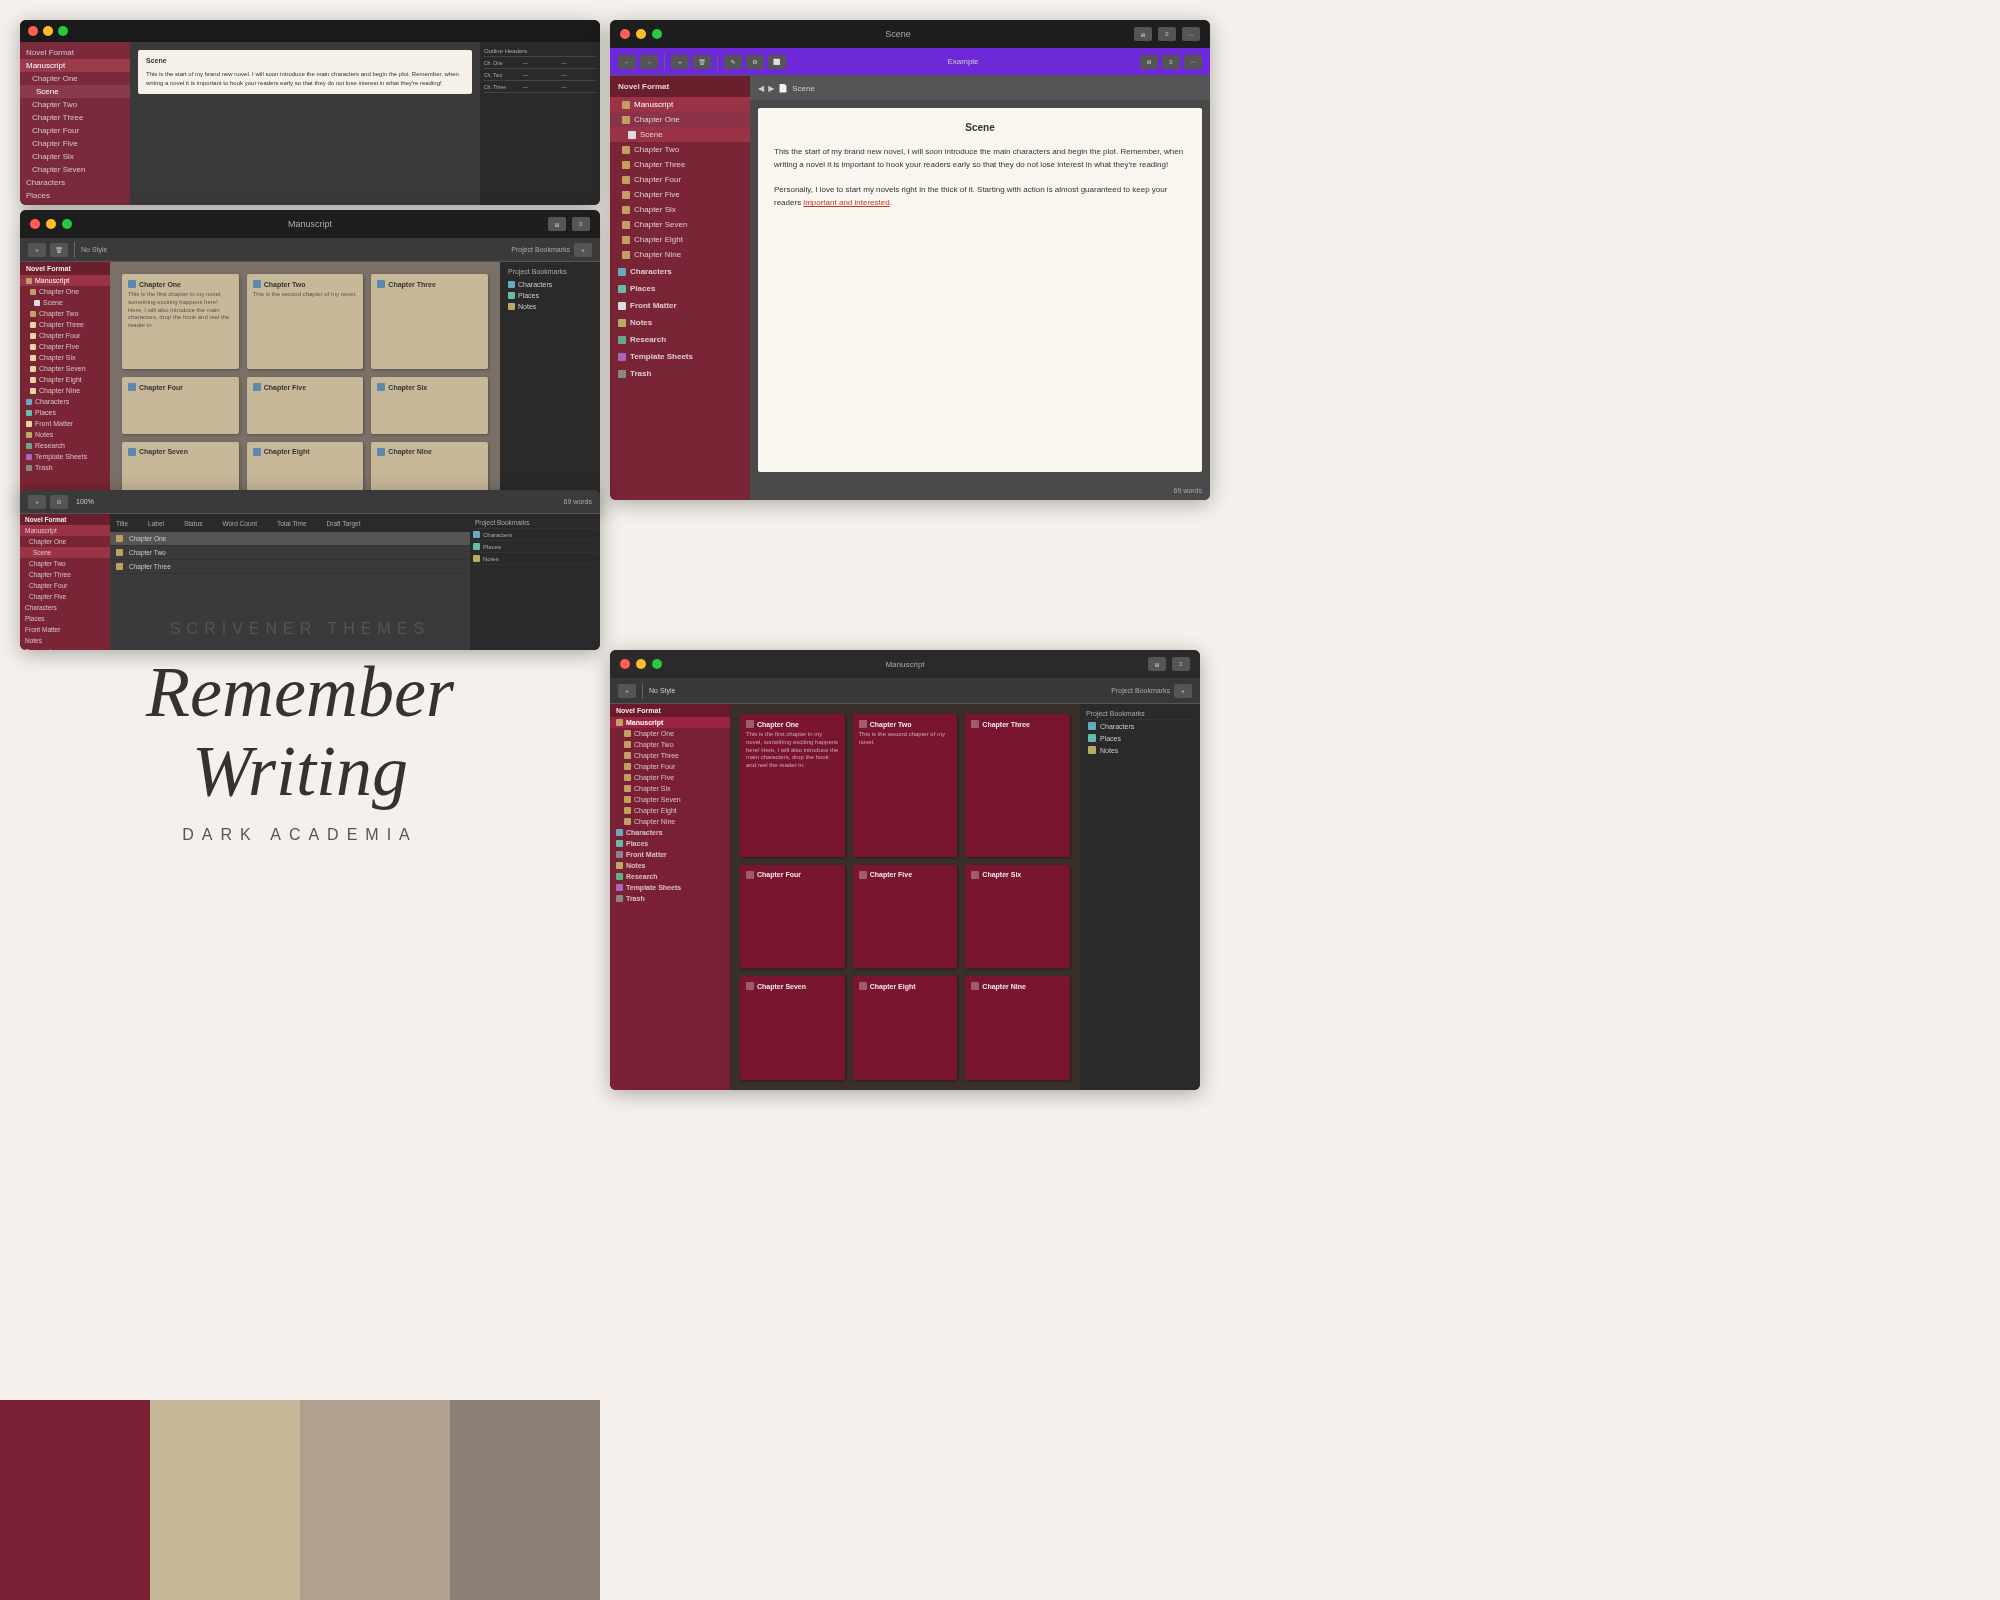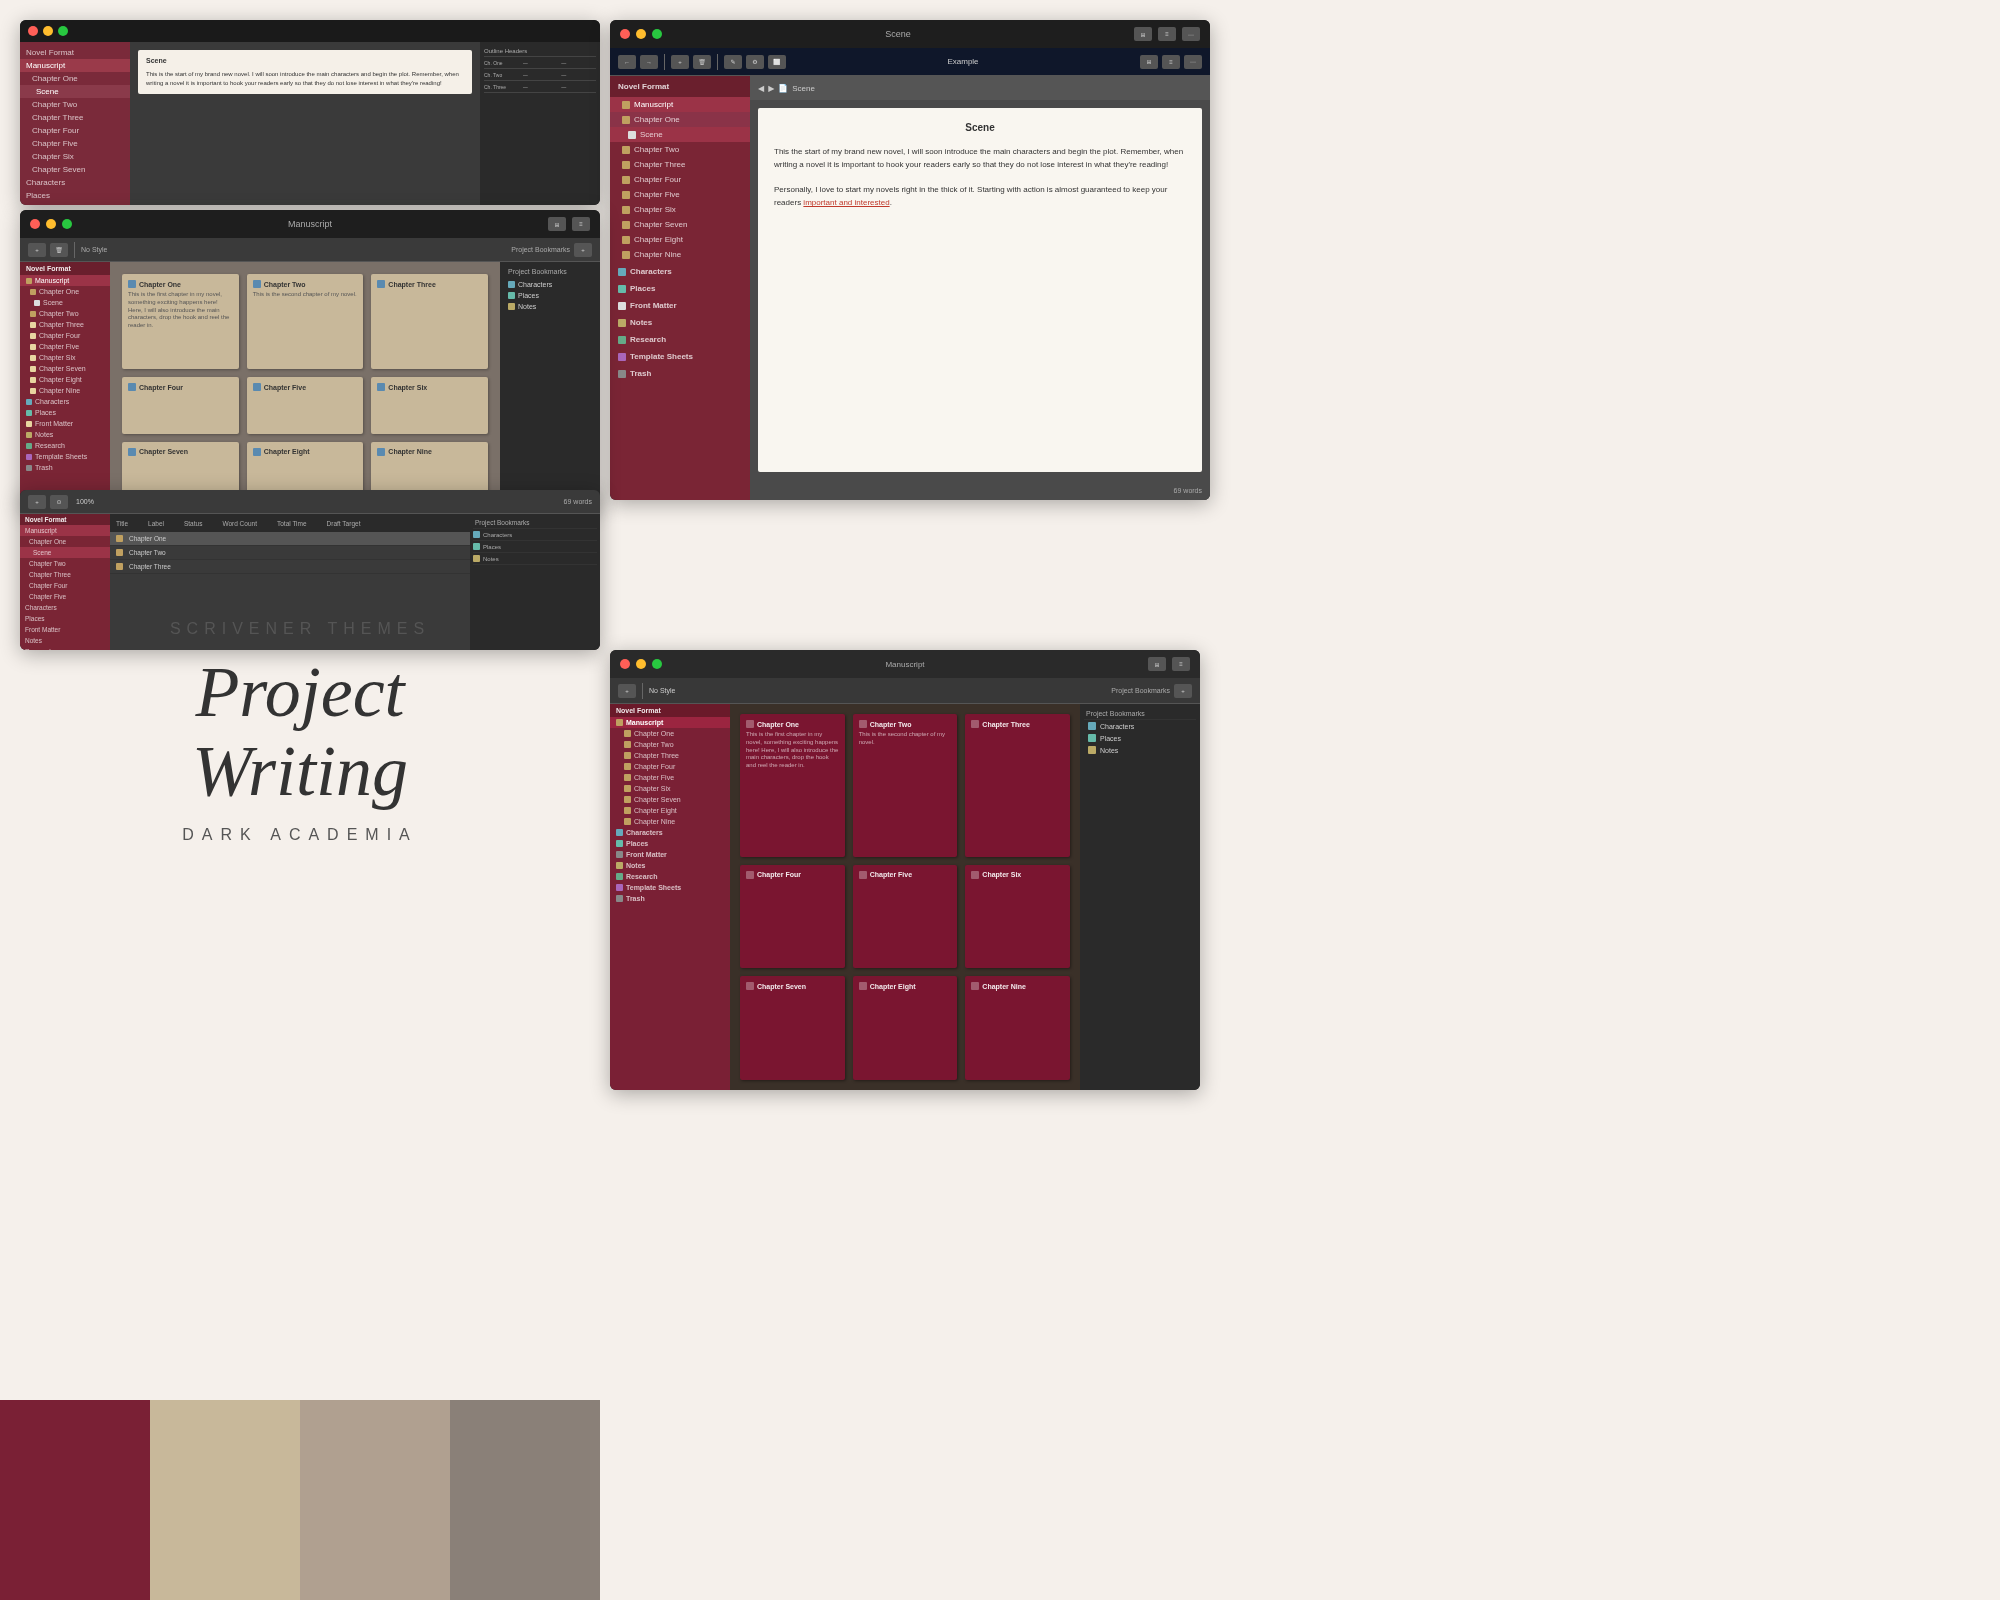--- a/index.html
+++ b/index.html
@@ -101,21 +101,21 @@
     .screenshot-top-right .titlebar {
       height: 28px;
       background: #1e1e1e;
       display: flex;
       align-items: center;
       padding: 0 10px;
       gap: 6px;
     }
     .str-toolbar {
       height: 28px;
-      background: #0f172a;
+      background: #6d28d9;
       display: flex;
       align-items: center;
       padding: 0 8px;
       gap: 4px;
       border-bottom: 1px solid #555;
     }
     .str-content {
       display: flex;
       height: calc(100% - 56px);
     }
@@ -1123,21 +1123,21 @@
       <div class="sbr-right-item">
         <span class="sbr-right-icon" style="background:#ba6;"></span>
         <span>Notes</span>
       </div>
     </div>
   </div>
 </div>
 
 <div class="brand-text">
   <div class="brand-subtitle">Scrivener Themes</div>
-  <div class="brand-title">Project Writing</div>
+  <div class="brand-title">Remember Writing</div>
   <div class="brand-theme">Dark Academia</div>
 </div>
 
 <div class="color-swatch-area">
   <div class="swatch" style="background:#7a2035;"></div>
   <div class="swatch" style="background:#c8b89a;"></div>
   <div class="swatch" style="background:#b0a090;"></div>
   <div class="swatch" style="background:#8a8078;"></div>
 </div>
 

